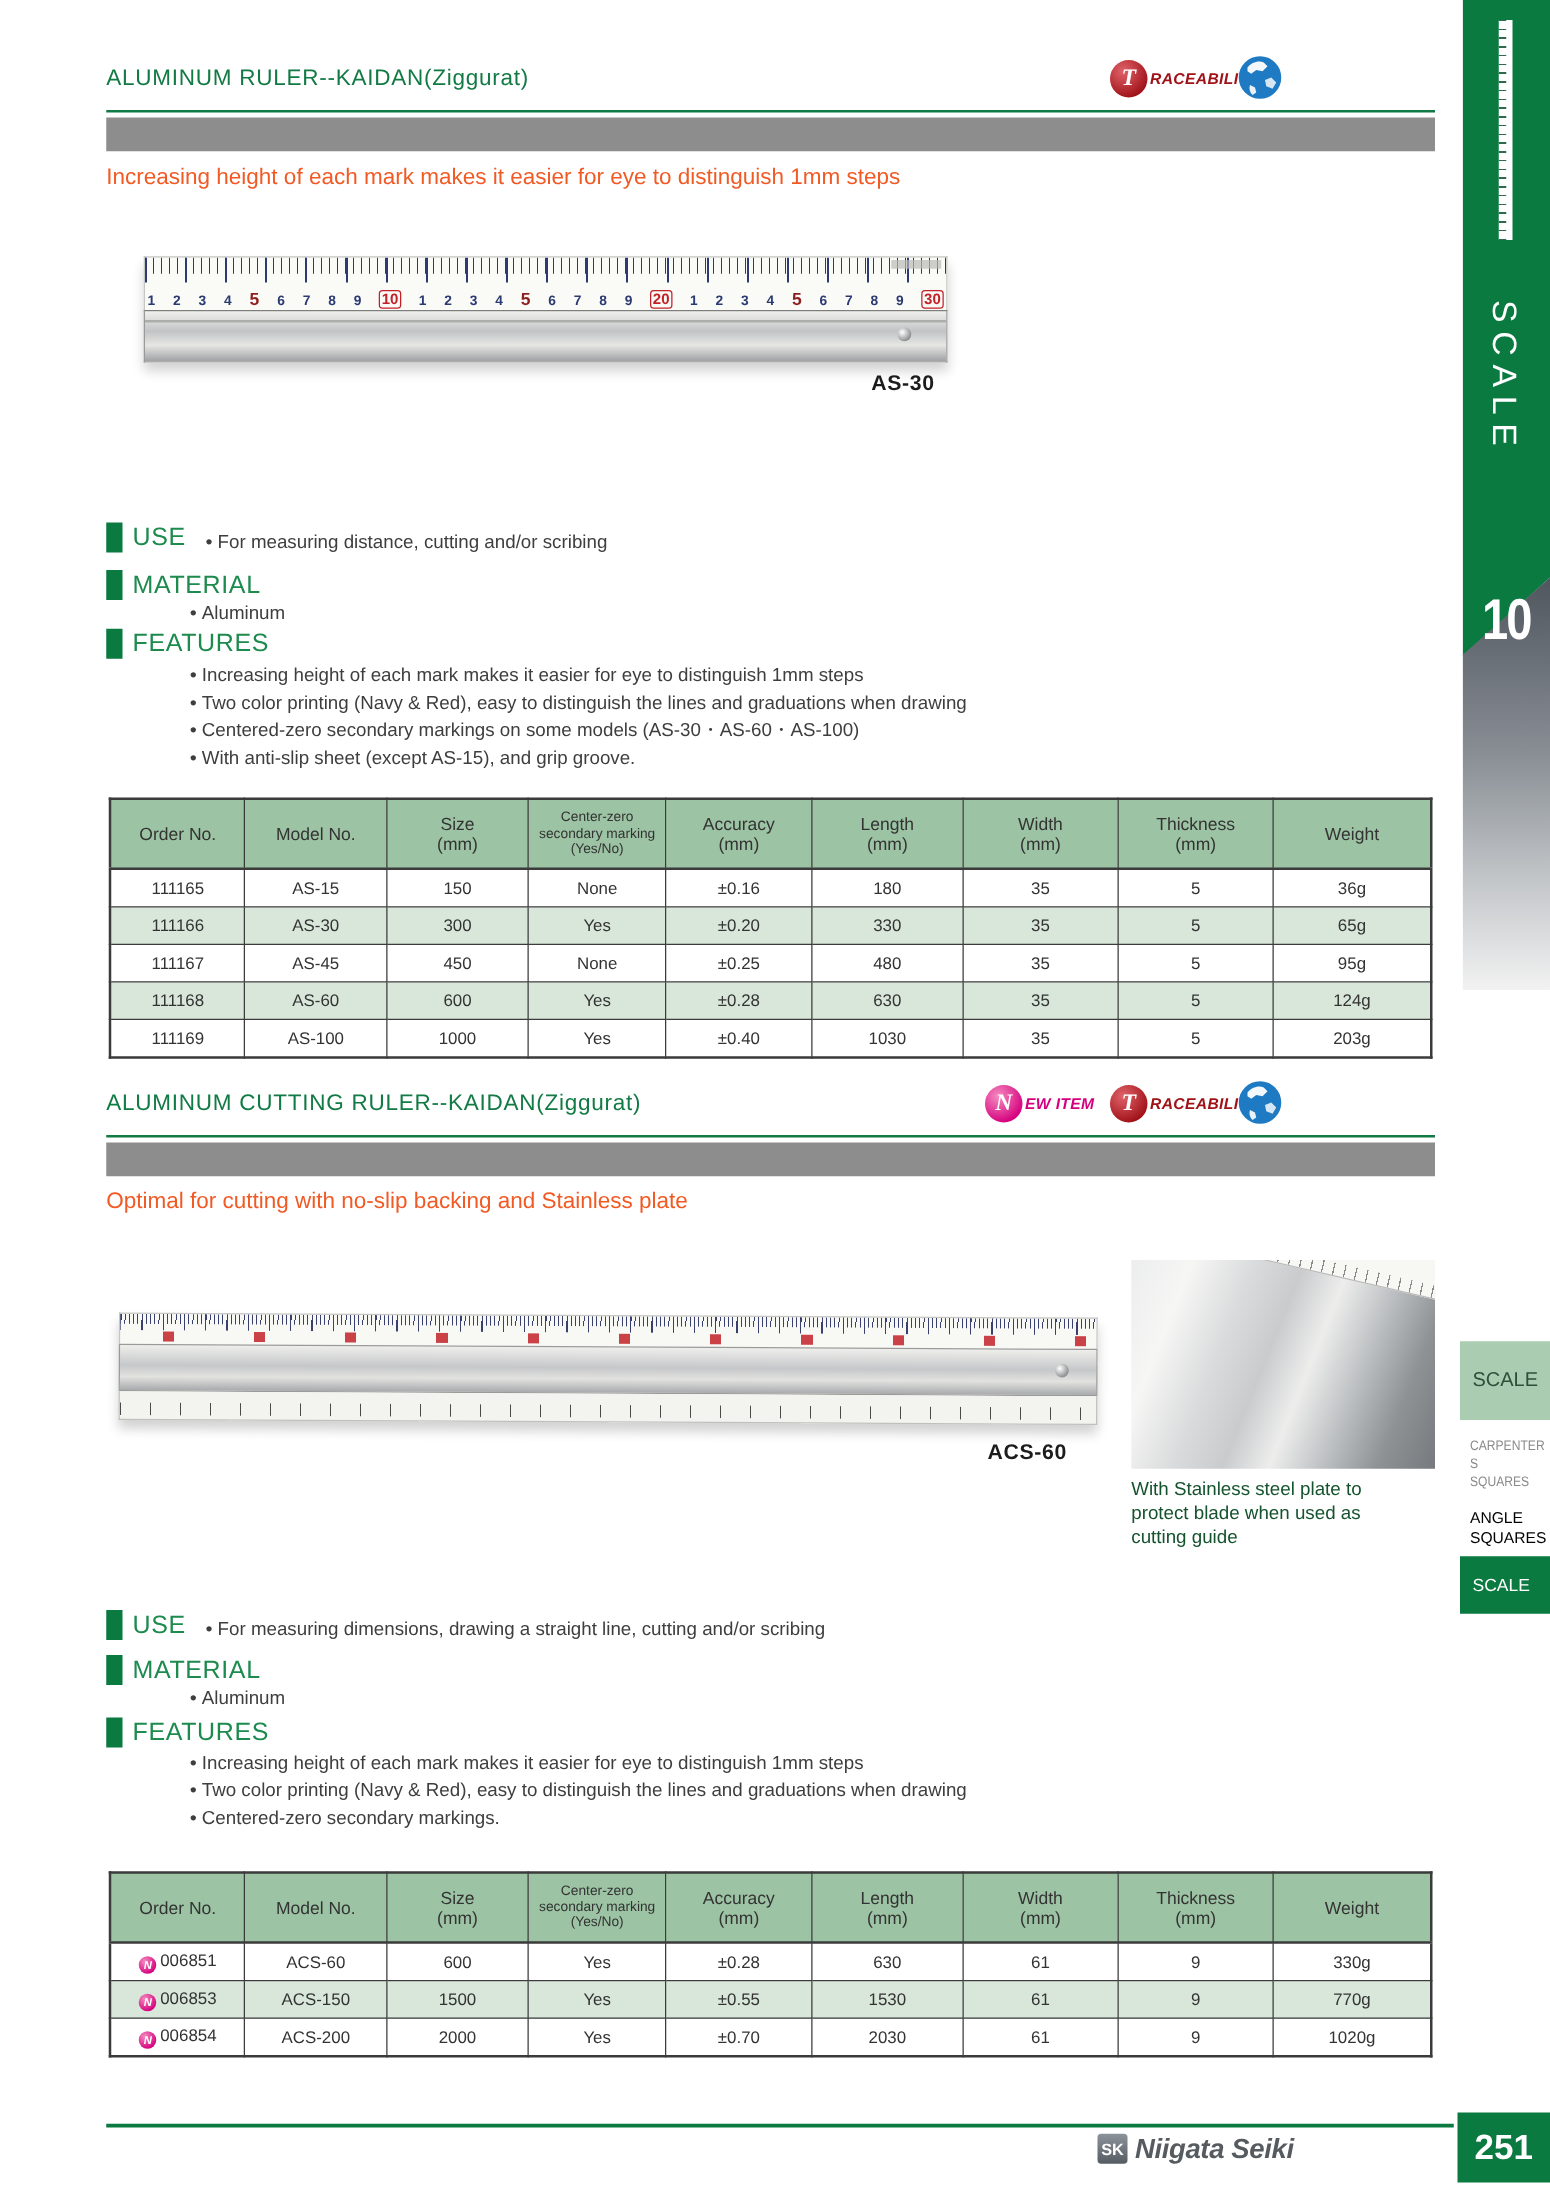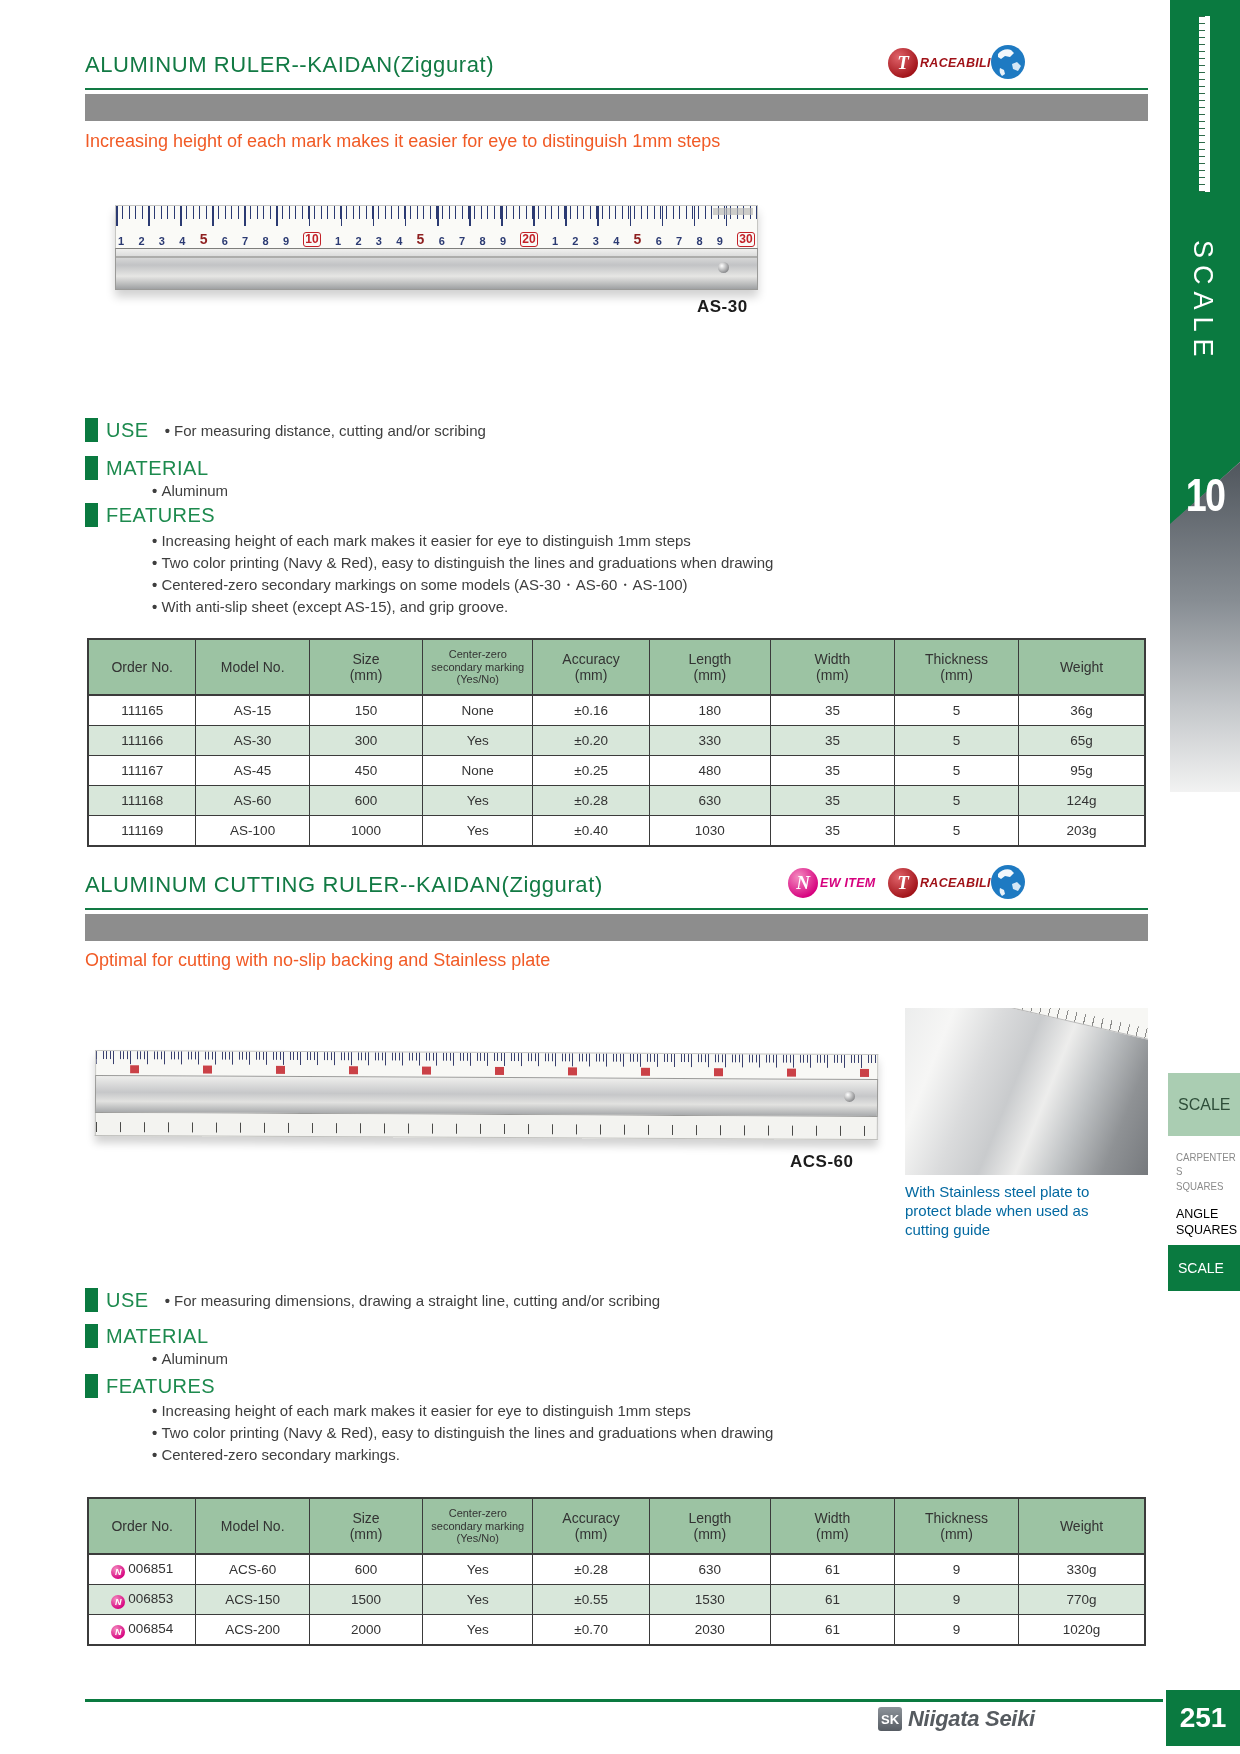--- a/index.html
+++ b/index.html
@@ -1,20 +1,20 @@
 <!DOCTYPE html>
 <html><head>
 <meta charset="utf-8">
 <style>
   html,body{margin:0;padding:0;background:#fff;}
   .page{position:relative;width:1240px;height:1754px;background:#fff;overflow:hidden;
         font-family:"Liberation Sans",sans-serif;color:#3e3e3e;}
 
   
-  .sec-title{position:absolute;left:85px;color:#127a44;font-size:22px;letter-spacing:.6px;font-weight:400;}
+  .sec-title{position:absolute;left:85px;color:#127a44;font-size:18px;letter-spacing:.6px;font-weight:400;}
   .underline{position:absolute;left:85px;width:1063px;height:2px;background:#127a44;}
   .graybar{position:absolute;left:85px;width:1063px;height:27px;background:#8d8d8d;}
   .tagline{position:absolute;left:85px;font-size:18px;color:#f15a25;}
 
   
   .logo-row{position:absolute;display:flex;align-items:center;}
   .ball{width:30px;height:30px;border-radius:50%;display:flex;align-items:center;justify-content:center;
         color:#fff;font-weight:bold;font-style:italic;font-size:19px;font-family:"Liberation Serif",serif;}
   .ball.red{background:radial-gradient(circle at 35% 30%,#e0636a,#a01218 75%);}
   .ball.pink{background:radial-gradient(circle at 35% 30%,#f48cc0,#d6007e 75%);}
@@ -62,24 +62,24 @@
   .model-label{position:absolute;font-size:17px;font-weight:bold;color:#1c1c1c;letter-spacing:.5px;}
 
   
   .inset{position:absolute;left:905px;top:1008px;width:243px;height:167px;overflow:hidden;
      background:linear-gradient(112deg,#eceded 0%,#f6f6f5 16%,#dadbdc 32%,#c9cbcd 45%,#ededec 57%,#c0c3c5 70%,#8f9295 85%,#76797d 100%);}
   .inset-strip{position:absolute;top:-12px;left:30%;width:110%;height:34px;background:#f7f7f4;
      transform:rotate(13deg);border-bottom:1px solid #bbb;
      background-image:repeating-linear-gradient(90deg,#8a8a88 0 1px,transparent 1px 9px);
      background-size:100% 10px;background-repeat:no-repeat;background-position:0 100%;background-color:#f7f7f4;}
   .inset-caption{position:absolute;left:905px;top:1182px;width:240px;font-size:15px;line-height:19px;
-     color:#0369a1;white-space:pre-line;}
-
-  
-  .h-block{position:absolute;display:flex;align-items:center;}
+     color:#14532d;white-space:pre-line;}
+
+  
+  .h-block{position:absolute;display:flex;align-items:flex-end;}
   .gsq{width:13px;height:24px;background:#0a7a40;margin-right:8px;flex:none;}
   .h-green{color:#1d8a4e;font-size:20px;letter-spacing:.5px;}
   .bullet-line{font-size:15px;color:#3e3e3e;}
   .bullet-line::before{content:"\2022\00a0";font-weight:bold;}
   .inline-bullet{margin-left:16px;}
   .abs{position:absolute;}
   ul.bullets{position:absolute;margin:0;padding:0;list-style:none;}
   ul.bullets li{font-size:15px;color:#3e3e3e;line-height:22px;}
   ul.bullets li::before{content:"\2022\00a0";font-weight:bold;}
 

